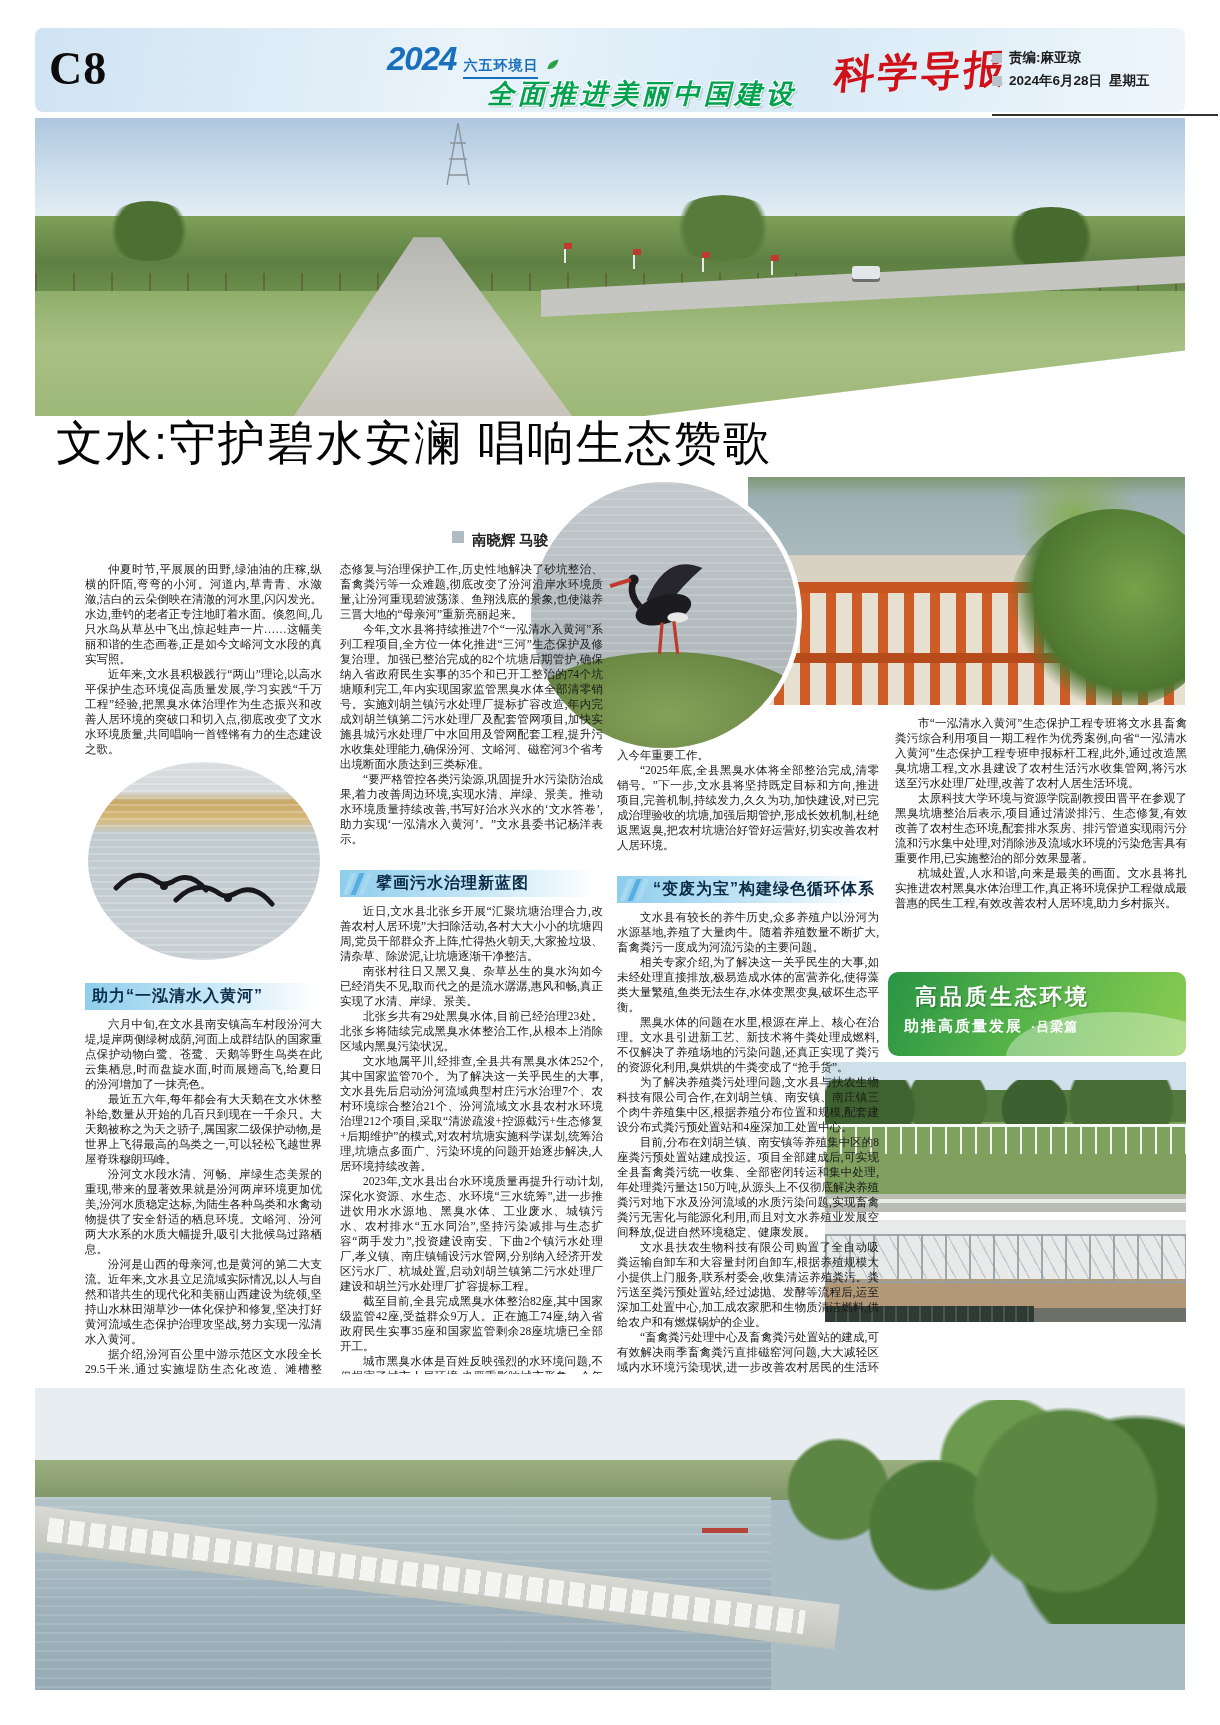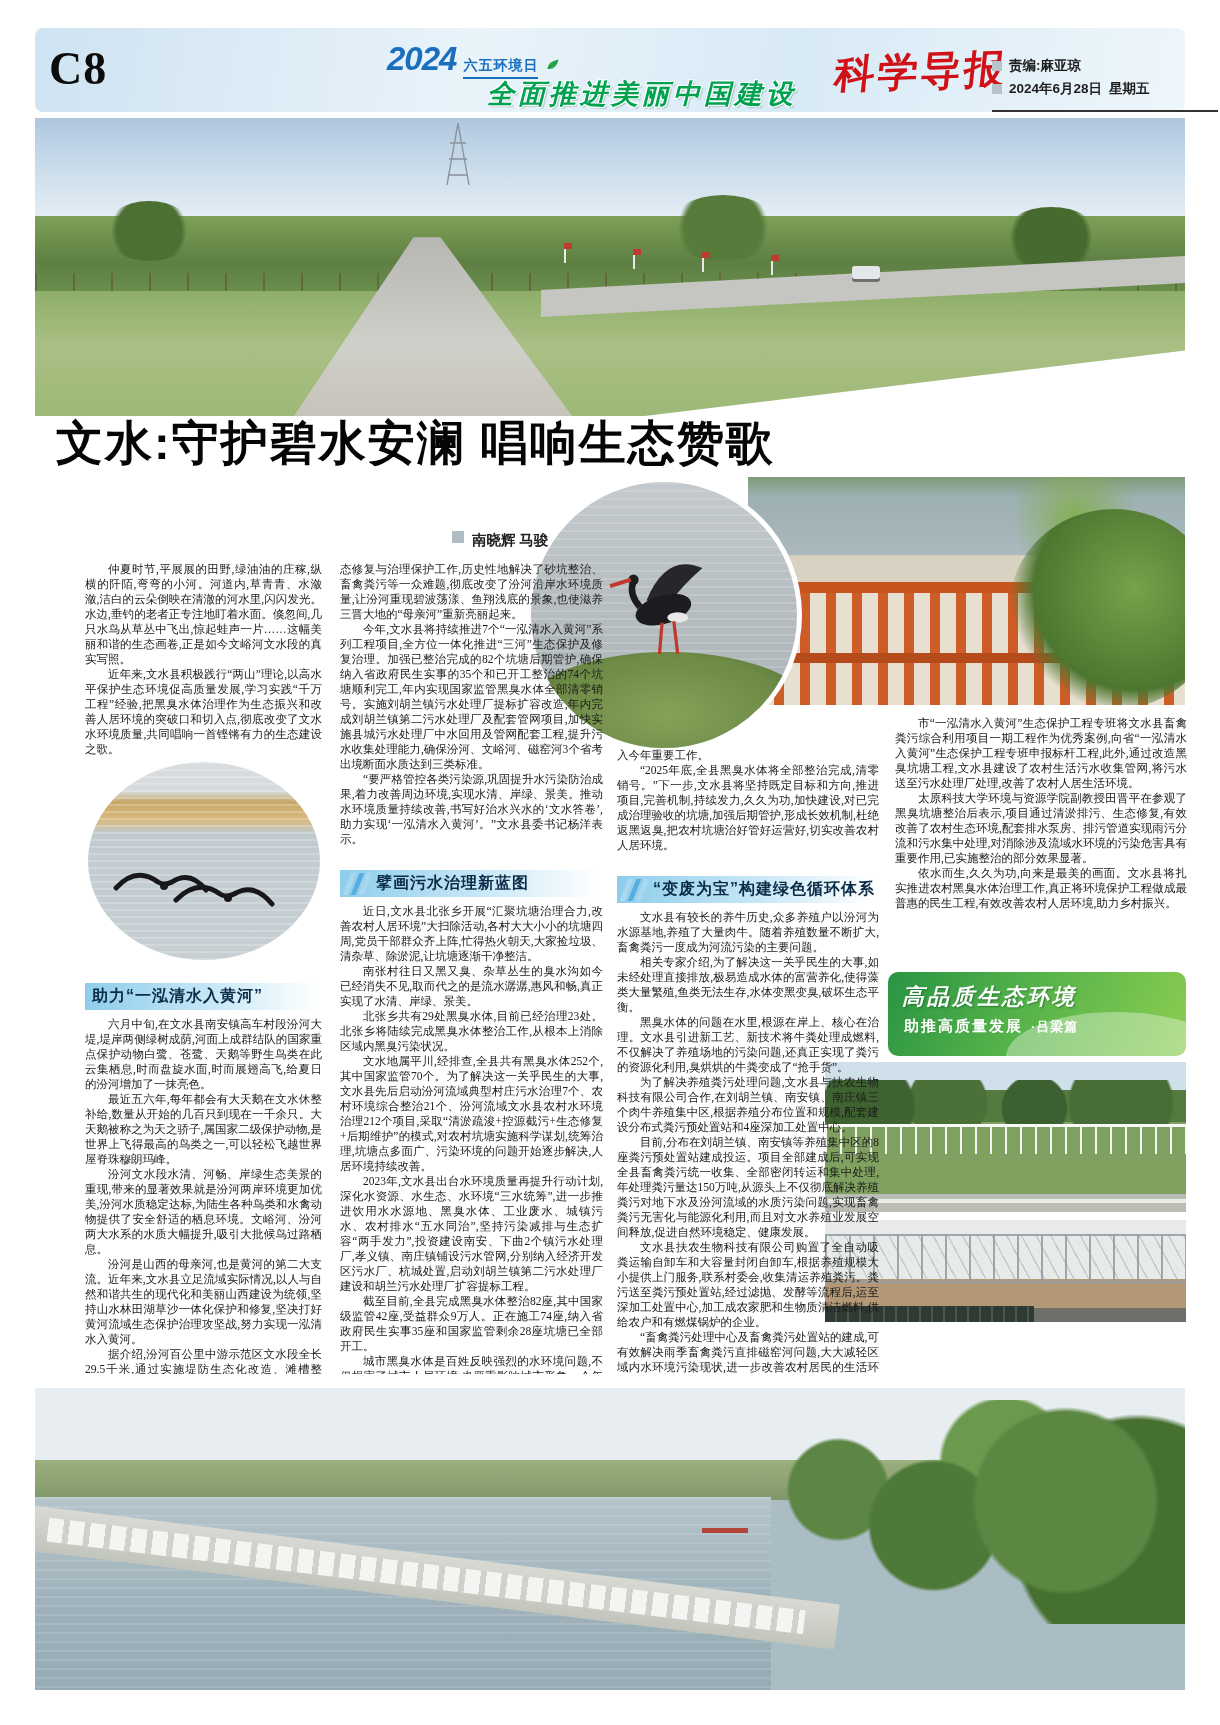--- a/index.html
+++ b/index.html
@@ -16,21 +16,21 @@
   .logo-year{font-family:"Liberation Sans",sans-serif;font-style:italic;font-weight:900;
              font-size:33px;color:#1a6fbd;letter-spacing:-1px;}
   .logo-event{font-family:"Liberation Sans",sans-serif;font-weight:700;font-size:14px;color:#1a6fbd;
               border-bottom:2px solid #1a6fbd;padding-bottom:2px;letter-spacing:1px;}
   .leaf{width:16px;height:16px;transform:translateY(3px);}
   .slogan{position:absolute;left:452px;top:48px;font-family:"Liberation Sans",sans-serif;
           font-style:italic;font-weight:900;font-size:27px;color:#00a24f;letter-spacing:4px;
           text-shadow:1px 1px 0 #fff,-1px -1px 0 #fff,1px -1px 0 #fff,-1px 1px 0 #fff,2px 2px 1px rgba(0,90,40,.25);}
   .masthead{position:absolute;left:800px;top:16px;font-family:"DejaVu Serif",serif;font-weight:700;
             font-size:40px;color:#d01218;transform:skewX(-8deg) rotate(-2deg);letter-spacing:3px;}
-  .pubinfo{position:absolute;left:957px;top:24px;width:226px;border-bottom:2px solid #333;padding-bottom:7px;}
+  .pubinfo{position:absolute;left:957px;top:16px;width:226px;border-bottom:2px solid #333;padding-bottom:19px;}
   .pubrow{display:flex;align-items:center;gap:7px;font-family:"Liberation Sans",sans-serif;
           font-weight:700;font-size:13.5px;color:#1d1d1d;margin:5px 0;}
   .sq{width:10px;height:10px;background:#b7c3cb;flex:0 0 auto;}
 
   
   .photo-top{position:absolute;left:35px;top:118px;width:1150px;height:298px;overflow:hidden;
      clip-path:polygon(0 0,100% 0,100% 78%,53% 100%,0 100%);
      background:linear-gradient(180deg,#aec7df 0%,#cddeec 18%,#e3edf4 33%,#eaf0ea 37%);}
   .pt-trees{position:absolute;left:0;top:33%;width:100%;height:28%;
      background:linear-gradient(180deg,#7fa058 0%,#5d7f42 55%,#6f9350 100%);}
@@ -44,21 +44,21 @@
      background:linear-gradient(180deg,#b6b6b2,#d0d0ca 60%,#c6c3ba);}
   .pt-road2{position:absolute;left:44%;top:52%;width:56%;height:9%;background:#c5c6c1;transform:skewY(-3deg);}
   .pt-car{position:absolute;left:71%;top:49.5%;width:28px;height:13px;background:#e3e7ea;
      border-radius:3px;box-shadow:0 3px 0 rgba(40,40,40,.55);}
   .flag{position:absolute;width:8px;height:6px;background:#c03a2e;}
   .flagpole{position:absolute;width:1.5px;height:20px;background:#e9e9e9;}
   .pt-tower{position:absolute;left:35.5%;top:1%;}
 
   
   .headline{position:absolute;left:56px;top:412px;width:1110px;z-index:6;
-     font-family:"Liberation Sans",sans-serif;font-weight:700;font-size:47px;color:#050505;
+     font-family:"Liberation Sans",sans-serif;font-weight:400;font-size:47px;color:#050505;
      letter-spacing:2px;
      text-shadow:2px 0 0 #fff,-2px 0 0 #fff,0 2px 0 #fff,0 -2px 0 #fff,2px 2px 0 #fff,-2px -2px 0 #fff;}
   .byline{position:absolute;left:452px;top:531px;display:flex;gap:8px;z-index:6;
      font-family:"Liberation Serif",serif;font-weight:700;font-size:14.5px;color:#222;}
 
   
   .col{position:absolute;z-index:5;overflow:hidden;}
   .col p{margin:0;text-align:justify;text-indent:2em;font-size:11.5px;line-height:15px;color:#1a1a1a;}
   .col p.cont{text-indent:0;}
   #col1{left:85px;top:562px;width:237px;height:812px;}
@@ -101,22 +101,22 @@
      background:radial-gradient(circle at 60% 40%,#77a24a 0%,#4d7630 58%,rgba(77,118,48,0) 72%);}
   .fence-bush2{position:absolute;right:40px;top:-20px;width:140px;height:120px;border-radius:50%;
      background:radial-gradient(circle,#86ad56 0%,rgba(134,173,86,0) 70%);}
 
   
   .banner{position:absolute;left:888px;top:972px;width:298px;height:84px;z-index:5;border-radius:10px;
      overflow:hidden;color:#fff;
      background:linear-gradient(115deg,#2a9444 0%,#55b349 45%,#8ccd52 100%);}
   .banner-wave{position:absolute;right:-40px;bottom:-46px;width:220px;height:90px;border-radius:50%;
      background:rgba(255,255,255,.35);}
-  .banner-l1{margin:10px 0 0 14px;font-family:"Liberation Sans",sans-serif;font-weight:900;
-     font-size:22px;letter-spacing:3px;text-shadow:1px 1px 2px rgba(0,60,20,.45);font-style:italic;}
+  .banner-l1{margin:10px 0 0 27px;font-family:"Liberation Sans",sans-serif;font-weight:900;
+     font-size:22px;letter-spacing:3px;text-shadow:1px 1px 2px rgba(0,60,20,.45);}
   .banner-l2{margin:5px 0 0 16px;font-family:"Liberation Sans",sans-serif;font-weight:700;
      font-size:15px;letter-spacing:2px;display:flex;gap:8px;align-items:baseline;}
   .banner-suffix{font-size:13px;font-weight:700;letter-spacing:1px;}
 
   
   .photo-pond{position:absolute;left:825px;top:1062px;width:361px;height:150px;overflow:hidden;z-index:4;
      background:linear-gradient(180deg,#cfe0ea 0 19%,#557a3f 19% 40%,#7fa05f 40% 88%,#b9bdb4 88% 100%);}
   .pond-trees{position:absolute;left:0;top:12%;width:100%;height:30%;
      background:
       radial-gradient(circle at 12% 60%,#3f6330 0 14%,rgba(0,0,0,0) 15%),
@@ -312,21 +312,21 @@
     <p>黑臭水体的问题在水里,根源在岸上、核心在治理。文水县引进新工艺、新技术将牛粪处理成燃料,不仅解决了养殖场地的污染问题,还真正实现了粪污的资源化利用,臭烘烘的牛粪变成了“抢手货”。</p>
     <p>为了解决养殖粪污处理问题,文水县与扶农生物科技有限公司合作,在刘胡兰镇、南安镇、南庄镇三个肉牛养殖集中区,根据养殖分布位置和规模,配套建设分布式粪污预处置站和4座深加工处置中心。</p>
     <p>目前,分布在刘胡兰镇、南安镇等养殖集中区的8座粪污预处置站建成投运。项目全部建成后,可实现全县畜禽粪污统一收集、全部密闭转运和集中处理,年处理粪污量达150万吨,从源头上不仅彻底解决养殖粪污对地下水及汾河流域的水质污染问题,实现畜禽粪污无害化与能源化利用,而且对文水养殖业发展空间释放,促进自然环境稳定、健康发展。</p>
     <p>文水县扶农生物科技有限公司购置了全自动吸粪运输自卸车和大容量封闭自卸车,根据养殖规模大小提供上门服务,联系村委会,收集清运养殖粪污。粪污送至粪污预处置站,经过滤抛、发酵等流程后,运至深加工处置中心,加工成农家肥和生物质清洁燃料,供给农户和有燃煤锅炉的企业。</p>
     <p>“畜禽粪污处理中心及畜禽粪污处置站的建成,可有效解决雨季畜禽粪污直排磁窑河问题,大大减轻区域内水环境污染现状,进一步改善农村居民的生活环境,确保自然环境稳定、健康发展。”吕梁市生态环境局文水分局负责人表示。</p>
   </div>
 
   <div class="col" id="col4">
     <p>市“一泓清水入黄河”生态保护工程专班将文水县畜禽粪污综合利用项目一期工程作为优秀案例,向省“一泓清水入黄河”生态保护工程专班申报标杆工程,此外,通过改造黑臭坑塘工程,文水县建设了农村生活污水收集管网,将污水送至污水处理厂处理,改善了农村人居生活环境。</p>
     <p>太原科技大学环境与资源学院副教授田晋平在参观了黑臭坑塘整治后表示,项目通过清淤排污、生态修复,有效改善了农村生态环境,配套排水泵房、排污管道实现雨污分流和污水集中处理,对消除涉及流域水环境的污染危害具有重要作用,已实施整治的部分效果显著。</p>
-    <p>依水而生,久久为功,向来是最美的画面。文水县将扎实推进农村黑臭水体治理工作,真正将环境保护工程做成最普惠的民生工程,有效改善农村人居环境,助力乡村振兴。</p>
+    <p>杭城处置,人水和谐,向来是最美的画面。文水县将扎实推进农村黑臭水体治理工作,真正将环境保护工程做成最普惠的民生工程,有效改善农村人居环境,助力乡村振兴。</p>
   </div>
 
   <div class="banner">
     <div class="banner-wave"></div>
     <div class="banner-l1">高品质生态环境</div>
     <div class="banner-l2">
       <span>助推高质量发展</span>
       <span class="banner-suffix">·吕梁篇</span>
     </div>
   </div>

